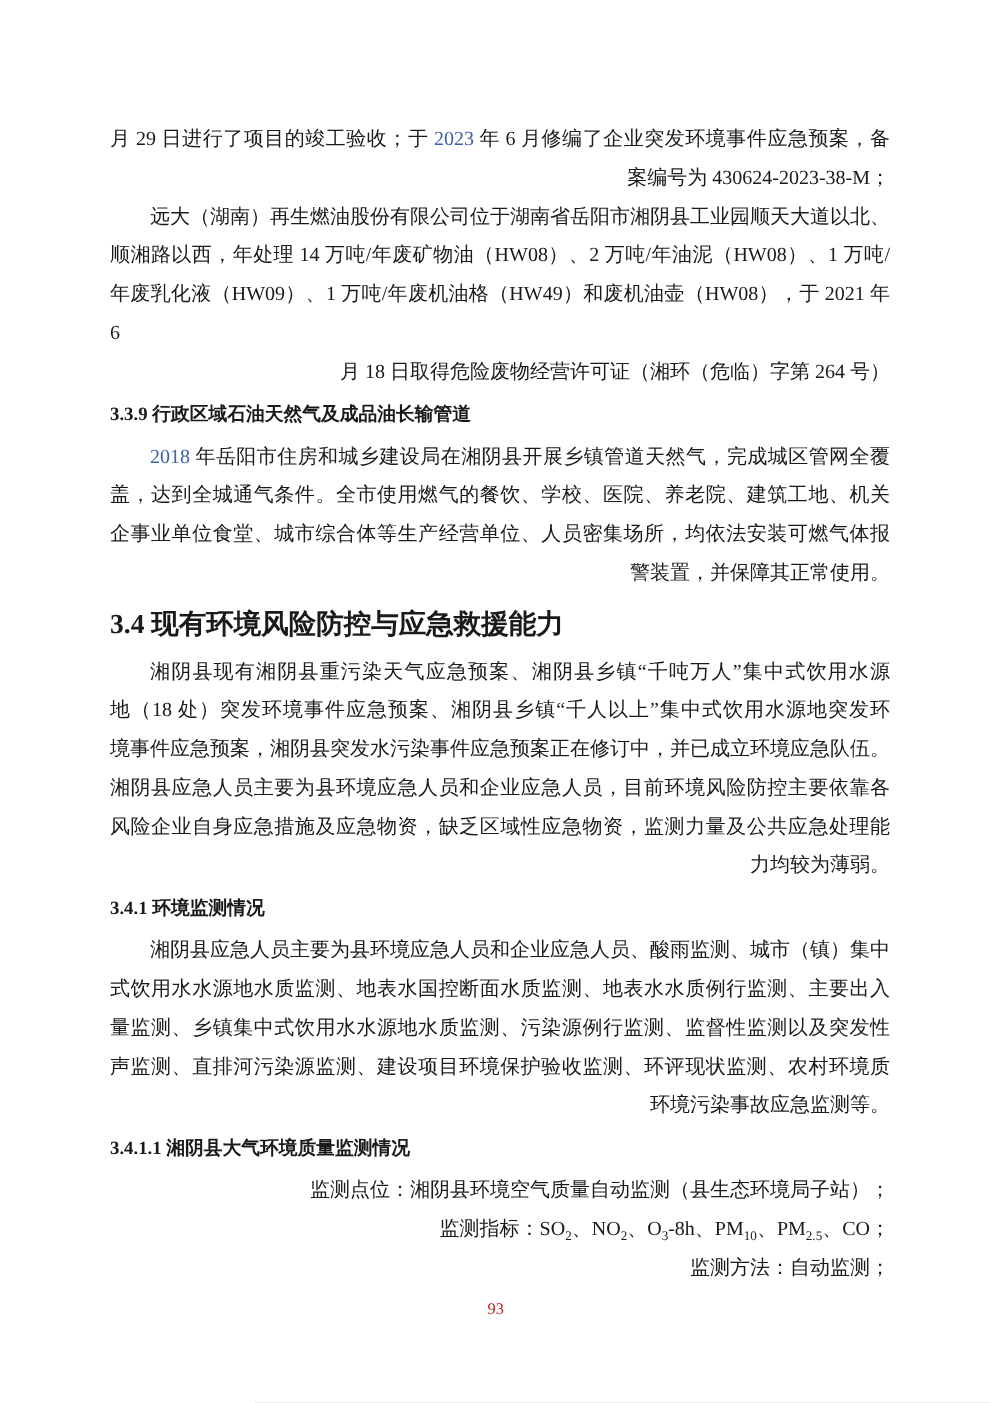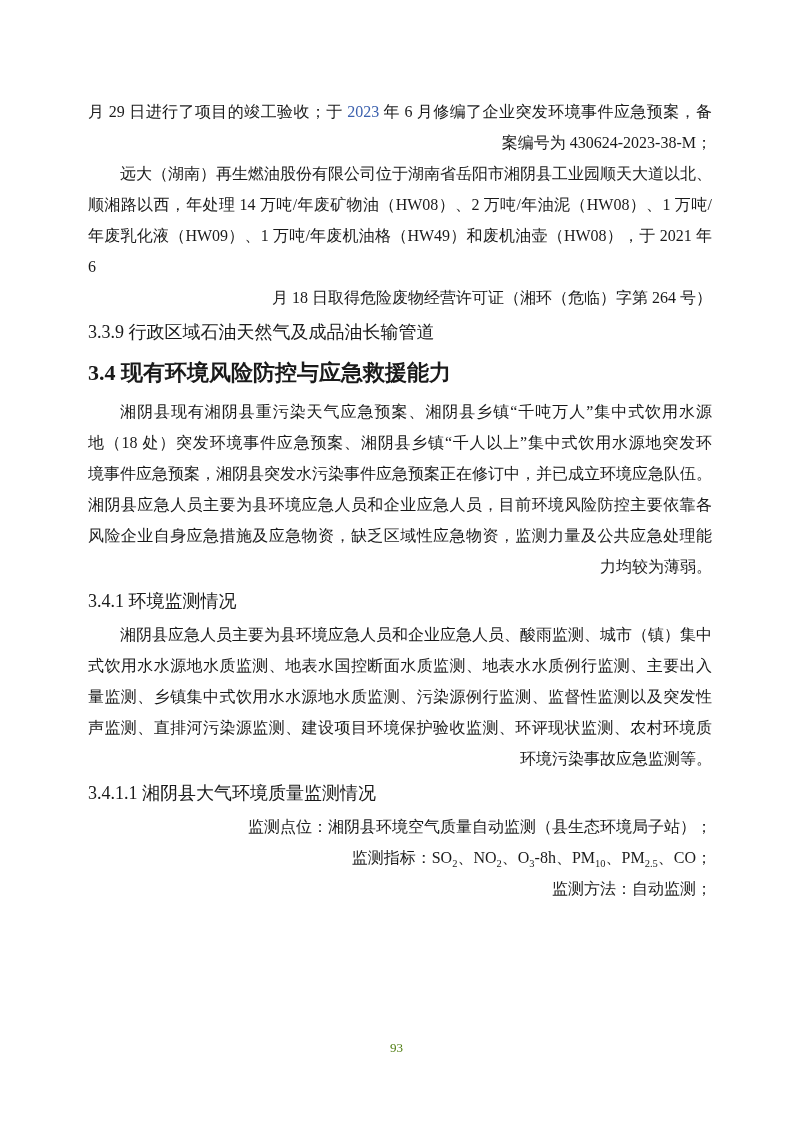--- a/index.html
+++ b/index.html
@@ -25,62 +25,68 @@
     line-height: 31px;
     text-align: justify;
     text-align-last: justify;
   }
   .line.last {
     text-align: right;
     text-align-last: auto;
   }
   .line.indent { text-indent: 32px; }
   .h3 {
-    font-size: 18px;
-    font-weight: normal;
+    font-size: 15px;
+    font-weight: bold;
     line-height: 31px;
     margin: 4px 0 2px 0;
   }
   .h2 {
     font-size: 22px;
     font-weight: bold;
     line-height: 34px;
     margin: 8px 0 6px 0;
   }
   .blue { color: #3c61ae; }
   sub { font-size: 10.5px; line-height: 0; }
   .page-footer {
     position: absolute;
     left: 0;
     right: 0;
     top: 1038px;
     text-align: center;
   }
   .page-number {
     font-size: 13px;
-    color: #4d7c0f;
+    color: #b91c1c;
     font-family: "Liberation Serif", "DejaVu Serif", serif;
   }
 </style>
 </head>
 <body>
 
 <div class="page">
   <main class="content" id="doc-content">
       <div class="para">
         <div class="line"><span>月 29 日进行了项目的竣工验收；于 </span><span class="blue">2023</span><span> 年 6 月修编了企业突发环境事件应急预案，备</span></div>
         <div class="line last">案编号为 430624-2023-38-M；</div>
       </div>
       <div class="para">
         <div class="line indent">远大（湖南）再生燃油股份有限公司位于湖南省岳阳市湘阴县工业园顺天大道以北、</div>
         <div class="line">顺湘路以西，年处理 14 万吨/年废矿物油（HW08）、2 万吨/年油泥（HW08）、1 万吨/</div>
         <div class="line">年废乳化液（HW09）、1 万吨/年废机油格（HW49）和废机油壶（HW08），于 2021 年 6</div>
         <div class="line last">月 18 日取得危险废物经营许可证（湘环（危临）字第 264 号）</div>
       </div>
       <div class="h3">3.3.9 行政区域石油天然气及成品油长输管道</div>
+      <div class="para">
+        <div class="line indent"><span class="blue">2018</span><span> 年岳阳市住房和城乡建设局在湘阴县开展乡镇管道天然气，完成城区管网全覆</span></div>
+        <div class="line">盖，达到全城通气条件。全市使用燃气的餐饮、学校、医院、养老院、建筑工地、机关</div>
+        <div class="line">企事业单位食堂、城市综合体等生产经营单位、人员密集场所，均依法安装可燃气体报</div>
+        <div class="line last">警装置，并保障其正常使用。</div>
+      </div>
       <div class="h2">3.4 现有环境风险防控与应急救援能力</div>
       <div class="para">
         <div class="line indent">湘阴县现有湘阴县重污染天气应急预案、湘阴县乡镇“千吨万人”集中式饮用水源</div>
         <div class="line">地（18 处）突发环境事件应急预案、湘阴县乡镇“千人以上”集中式饮用水源地突发环</div>
         <div class="line">境事件应急预案，湘阴县突发水污染事件应急预案正在修订中，并已成立环境应急队伍。</div>
         <div class="line">湘阴县应急人员主要为县环境应急人员和企业应急人员，目前环境风险防控主要依靠各</div>
         <div class="line">风险企业自身应急措施及应急物资，缺乏区域性应急物资，监测力量及公共应急处理能</div>
         <div class="line last">力均较为薄弱。</div>
       </div>
       <div class="h3">3.4.1 环境监测情况</div>

